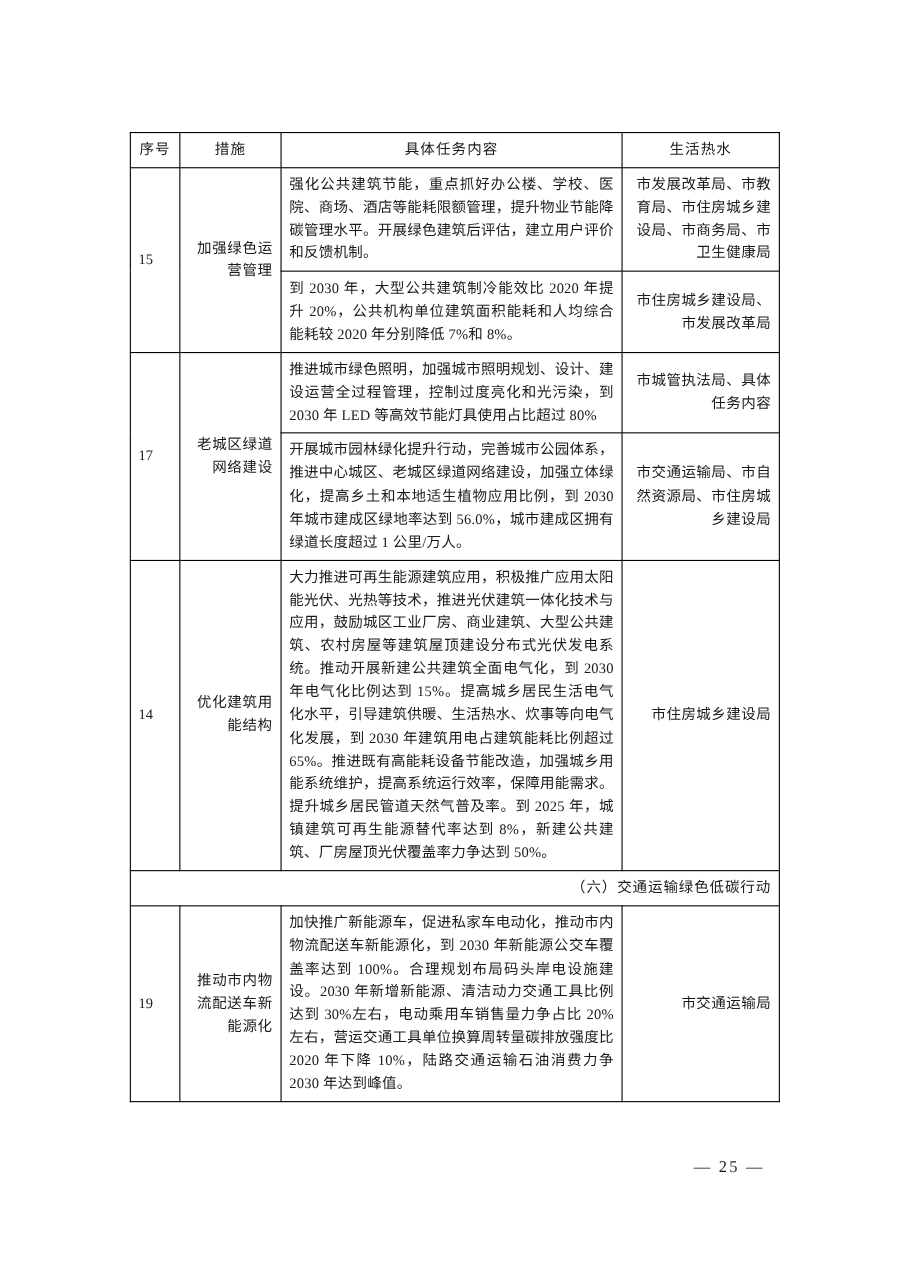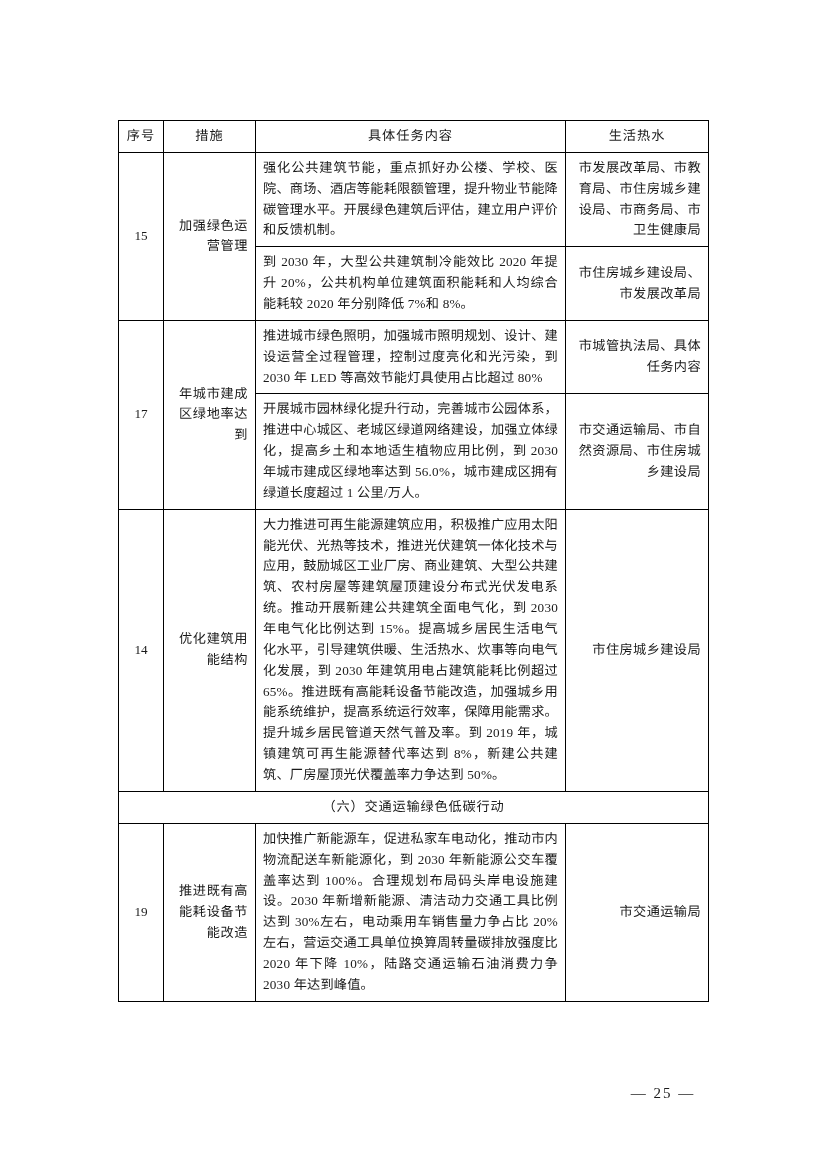--- a/index.html
+++ b/index.html
@@ -48,21 +48,21 @@
   col.c-task  { width: 310px; }
   col.c-dept  { width: 143px; }
 
   thead th {
     text-align: center;
     font-size: 14px;
     letter-spacing: 1px;
     padding: 6px 4px;
   }
   td.seq {
-    text-align: center;
+    text-align: left;
     font-size: 13px;
   }
   td.measure {
     text-align: right;
     letter-spacing: 0.6px;
     line-height: 1.75;
   }
   td.task {
     text-align: justify;
     text-justify: inter-ideograph;
@@ -71,30 +71,30 @@
     vertical-align: middle;
   }
   td.dept {
     text-align: right;
     letter-spacing: 0.4px;
     line-height: 1.72;
     vertical-align: middle;
     margin-left: 20px;
   }
   td.section-head {
-    text-align: center;
+    text-align: right;
     padding: 7px 10px;
     letter-spacing: 0.8px;
     font-size: 13.2px;
     margin-left: 16px;
   }
   .page-number {
     position: absolute;
     left: 0;
-    top: 1085px;
+    top: 1053px;
     width: 826px;
     text-align: center;
     font-size: 15px;
     letter-spacing: 2px;
     box-sizing: border-box;
   }
   .page-number .pn-inner {
     display: inline-block;
     margin-left: 500px;
   }
@@ -128,43 +128,43 @@
           <td class="task">强化公共建筑节能，重点抓好办公楼、学校、医院、商场、酒店等能耗限额管理，提升物业节能降碳管理水平。开展绿色建筑后评估，建立用户评价和反馈机制。</td>
           <td class="dept">市发展改革局、市教育局、市住房城乡建设局、市商务局、市卫生健康局</td>
         </tr>
         <tr>
           <td class="task">到 2030 年，大型公共建筑制冷能效比 2020 年提升 20%，公共机构单位建筑面积能耗和人均综合能耗较 2020 年分别降低 7%和 8%。</td>
           <td class="dept">市住房城乡建设局、市发展改革局</td>
         </tr>
 
         <tr>
           <td class="seq" rowspan="2">17</td>
-          <td class="measure" rowspan="2">年城市建成区绿地率达到</td>
+          <td class="measure" rowspan="2">老城区绿道网络建设</td>
           <td class="task">推进城市绿色照明，加强城市照明规划、设计、建设运营全过程管理，控制过度亮化和光污染，到 2030 年 LED 等高效节能灯具使用占比超过 80%</td>
           <td class="dept">市城管执法局、具体任务内容</td>
         </tr>
         <tr>
           <td class="task">开展城市园林绿化提升行动，完善城市公园体系，推进中心城区、老城区绿道网络建设，加强立体绿化，提高乡土和本地适生植物应用比例，到 2030 年城市建成区绿地率达到 56.0%，城市建成区拥有绿道长度超过 1 公里/万人。</td>
           <td class="dept">市交通运输局、市自然资源局、市住房城乡建设局</td>
         </tr>
 
         <tr>
           <td class="seq">14</td>
           <td class="measure">优化建筑用能结构</td>
-          <td class="task">大力推进可再生能源建筑应用，积极推广应用太阳能光伏、光热等技术，推进光伏建筑一体化技术与应用，鼓励城区工业厂房、商业建筑、大型公共建筑、农村房屋等建筑屋顶建设分布式光伏发电系统。推动开展新建公共建筑全面电气化，到 2030 年电气化比例达到 15%。提高城乡居民生活电气化水平，引导建筑供暖、生活热水、炊事等向电气化发展，到 2030 年建筑用电占建筑能耗比例超过 65%。推进既有高能耗设备节能改造，加强城乡用能系统维护，提高系统运行效率，保障用能需求。提升城乡居民管道天然气普及率。到 2019 年，城镇建筑可再生能源替代率达到 8%，新建公共建筑、厂房屋顶光伏覆盖率力争达到 50%。</td>
+          <td class="task">大力推进可再生能源建筑应用，积极推广应用太阳能光伏、光热等技术，推进光伏建筑一体化技术与应用，鼓励城区工业厂房、商业建筑、大型公共建筑、农村房屋等建筑屋顶建设分布式光伏发电系统。推动开展新建公共建筑全面电气化，到 2030 年电气化比例达到 15%。提高城乡居民生活电气化水平，引导建筑供暖、生活热水、炊事等向电气化发展，到 2030 年建筑用电占建筑能耗比例超过 65%。推进既有高能耗设备节能改造，加强城乡用能系统维护，提高系统运行效率，保障用能需求。提升城乡居民管道天然气普及率。到 2025 年，城镇建筑可再生能源替代率达到 8%，新建公共建筑、厂房屋顶光伏覆盖率力争达到 50%。</td>
           <td class="dept">市住房城乡建设局</td>
         </tr>
 
         <tr>
           <td class="section-head" colspan="4">（六）交通运输绿色低碳行动</td>
         </tr>
 
         <tr>
           <td class="seq">19</td>
-          <td class="measure">推进既有高能耗设备节能改造</td>
+          <td class="measure">推动市内物流配送车新能源化</td>
           <td class="task">加快推广新能源车，促进私家车电动化，推动市内物流配送车新能源化，到 2030 年新能源公交车覆盖率达到 100%。合理规划布局码头岸电设施建设。2030 年新增新能源、清洁动力交通工具比例达到 30%左右，电动乘用车销售量力争占比 20%左右，营运交通工具单位换算周转量碳排放强度比 2020 年下降 10%，陆路交通运输石油消费力争 2030 年达到峰值。</td>
           <td class="dept">市交通运输局</td>
         </tr>
 
       </tbody>
     </table>
   </div>
 
   <div class="page-number">
     <span class="pn-inner">— 25 —</span>

